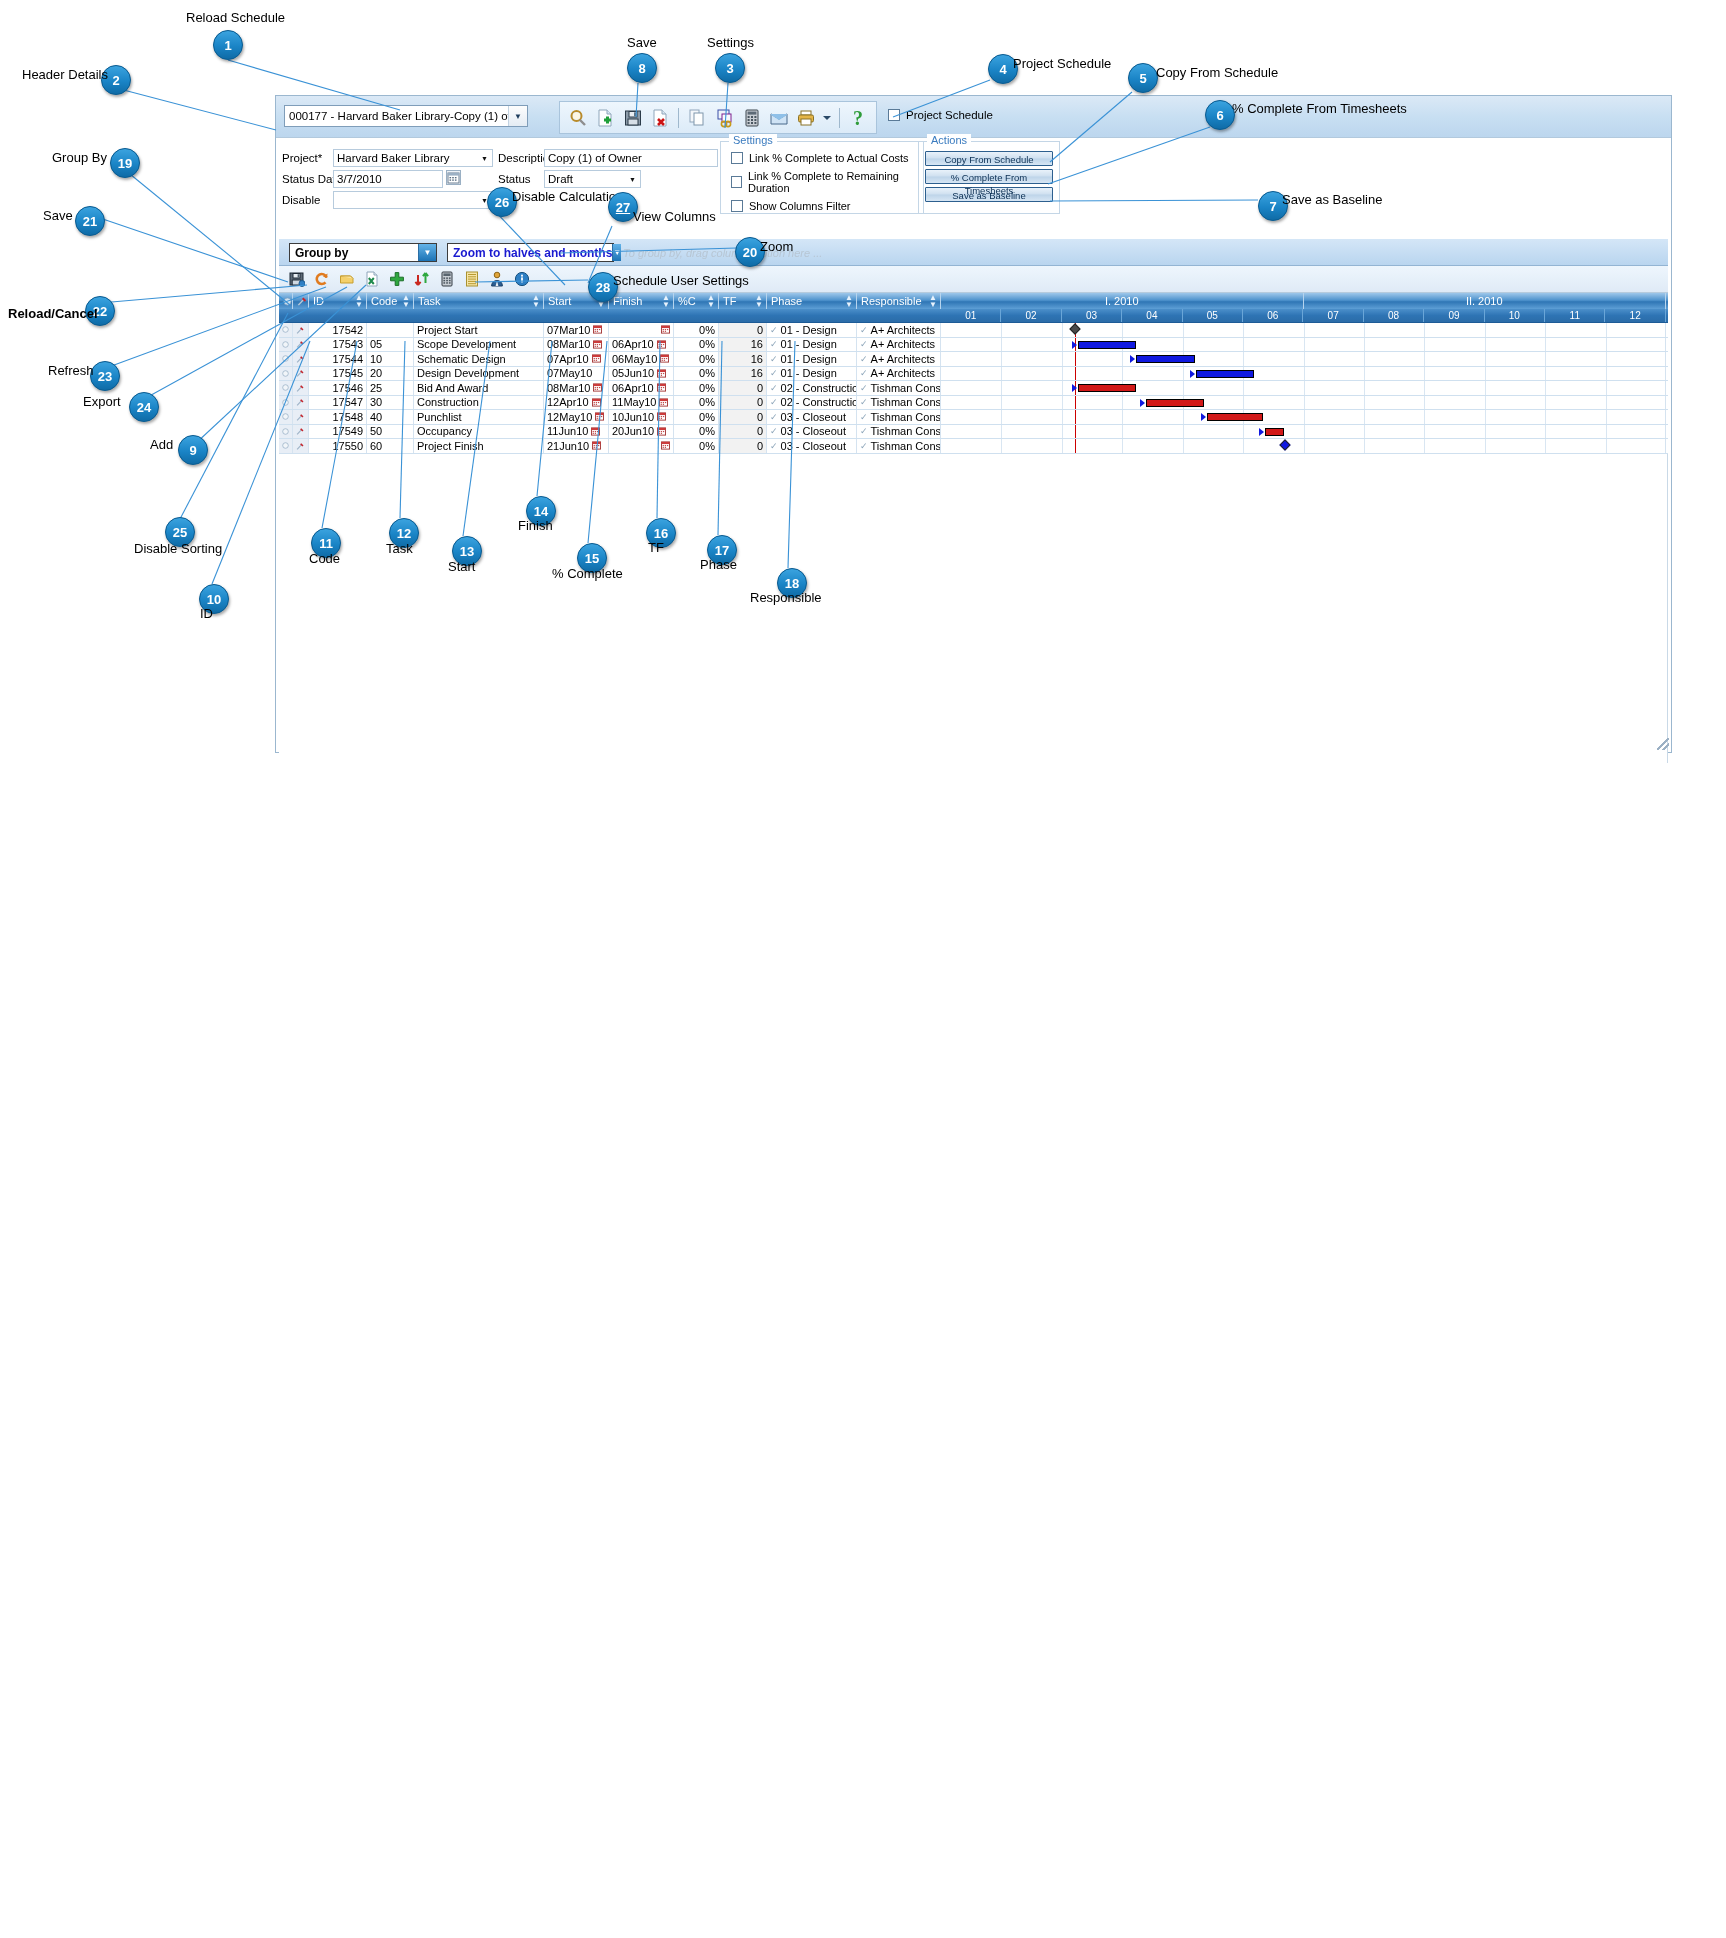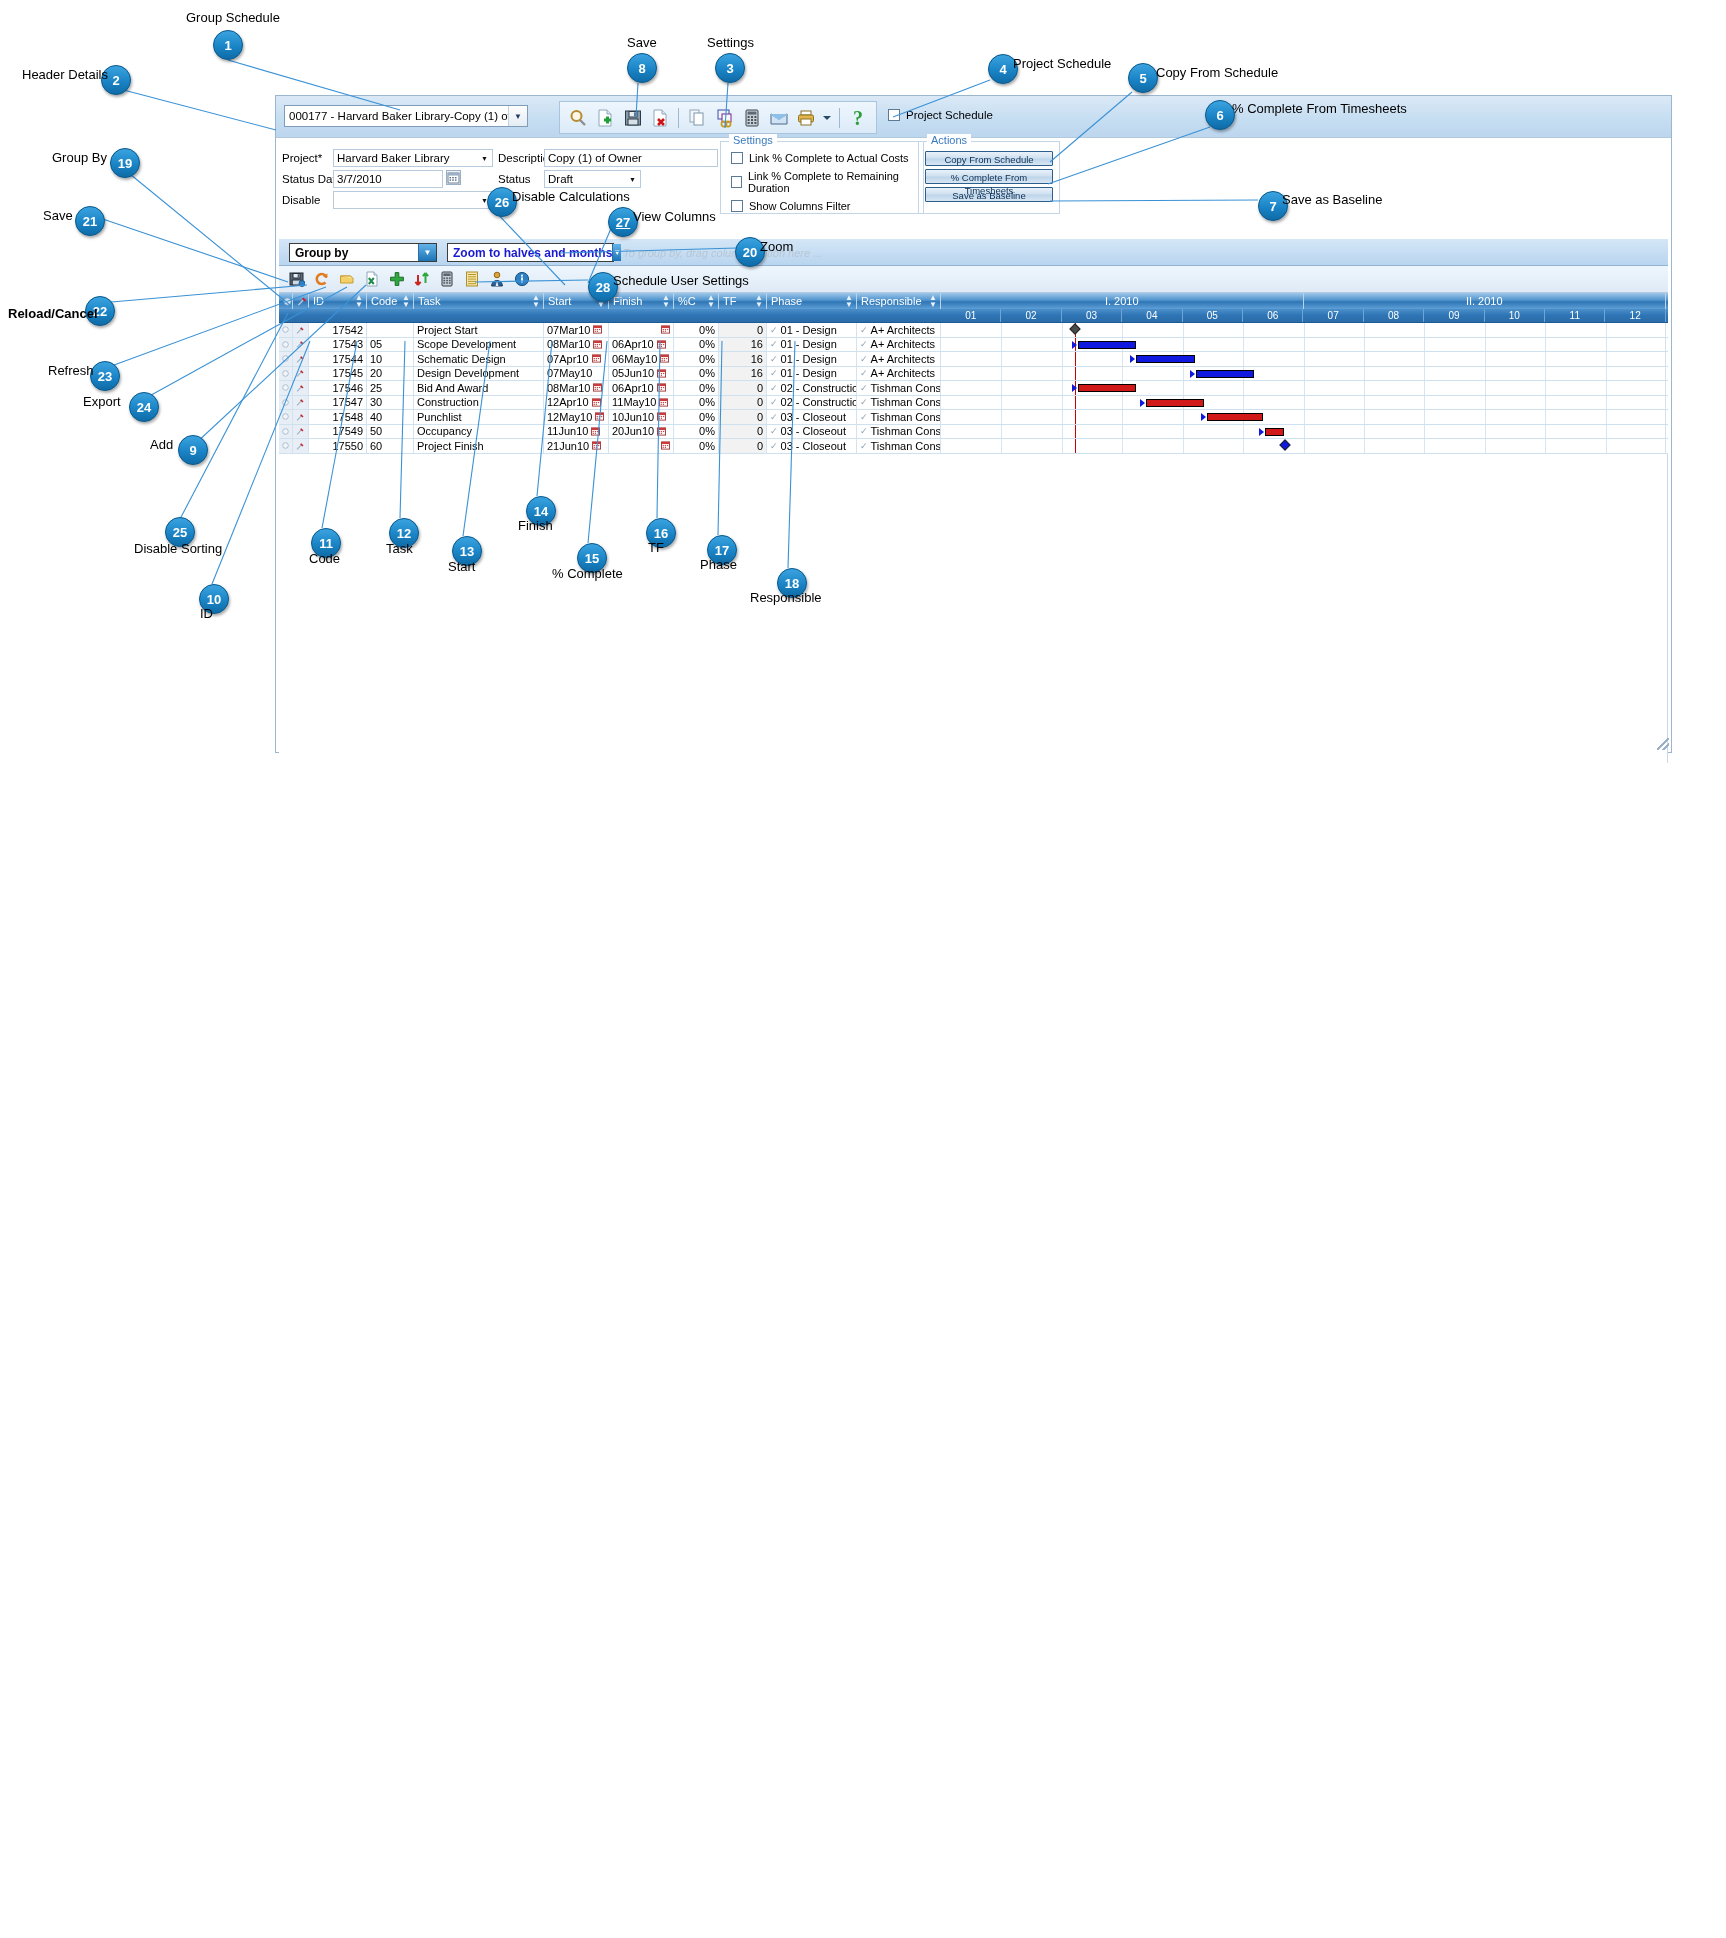--- a/index.html
+++ b/index.html
@@ -1319,21 +1319,21 @@
             </div>
           </div>
         </div>
   </div>
 
   <div class="resizer"></div>
  </div>
 </div>
 
 <div class="cal-badge" style="left: 213px; top: 30px;">1</div>
-<div class="cal-label" style="left: 186px; top: 10px;">Group Schedule</div>
+<div class="cal-label" style="left: 186px; top: 10px;">Reload Schedule</div>
 <div class="cal-badge" style="left: 101px; top: 65px;">2</div>
 <div class="cal-label" style="left: 22px; top: 67px;">Header Details</div>
 <div class="cal-badge" style="left: 715px; top: 53px;">3</div>
 <div class="cal-label" style="left: 707px; top: 35px;">Settings</div>
 <div class="cal-badge" style="left: 988px; top: 54px;">4</div>
 <div class="cal-label" style="left: 1013px; top: 56px;">Project Schedule</div>
 <div class="cal-badge" style="left: 1128px; top: 63px;">5</div>
 <div class="cal-label" style="left: 1156px; top: 65px;">Copy From Schedule</div>
 <div class="cal-badge" style="left: 1205px; top: 100px;">6</div>
 <div class="cal-label" style="left: 1232px; top: 101px;">% Complete From Timesheets</div>
@@ -1370,16 +1370,16 @@
 <div class="cal-badge" style="left: 85px; top: 296px;">22</div>
 <div class="cal-label" style="left: 8px; top: 306px; font-weight: bold;">Reload/Cancel</div>
 <div class="cal-badge" style="left: 90px; top: 361px;">23</div>
 <div class="cal-label" style="left: 48px; top: 363px;">Refresh</div>
 <div class="cal-badge" style="left: 129px; top: 392px;">24</div>
 <div class="cal-label" style="left: 83px; top: 394px;">Export</div>
 <div class="cal-badge" style="left: 165px; top: 517px;">25</div>
 <div class="cal-label" style="left: 134px; top: 541px;">Disable Sorting</div>
 <div class="cal-badge" style="left: 487px; top: 187px;">26</div>
 <div class="cal-label" style="left: 512px; top: 189px;">Disable Calculations</div>
-<div class="cal-badge" style="left: 608px; top: 207px; text-decoration: underline;">27</div>
+<div class="cal-badge" style="left: 608px; top: 192px; text-decoration: underline;">27</div>
 <div class="cal-label" style="left: 633px; top: 209px;">View Columns</div>
 <div class="cal-badge" style="left: 588px; top: 272px;">28</div>
 <div class="cal-label" style="left: 613px; top: 273px;">Schedule User Settings</div>
 
 </body></html>

